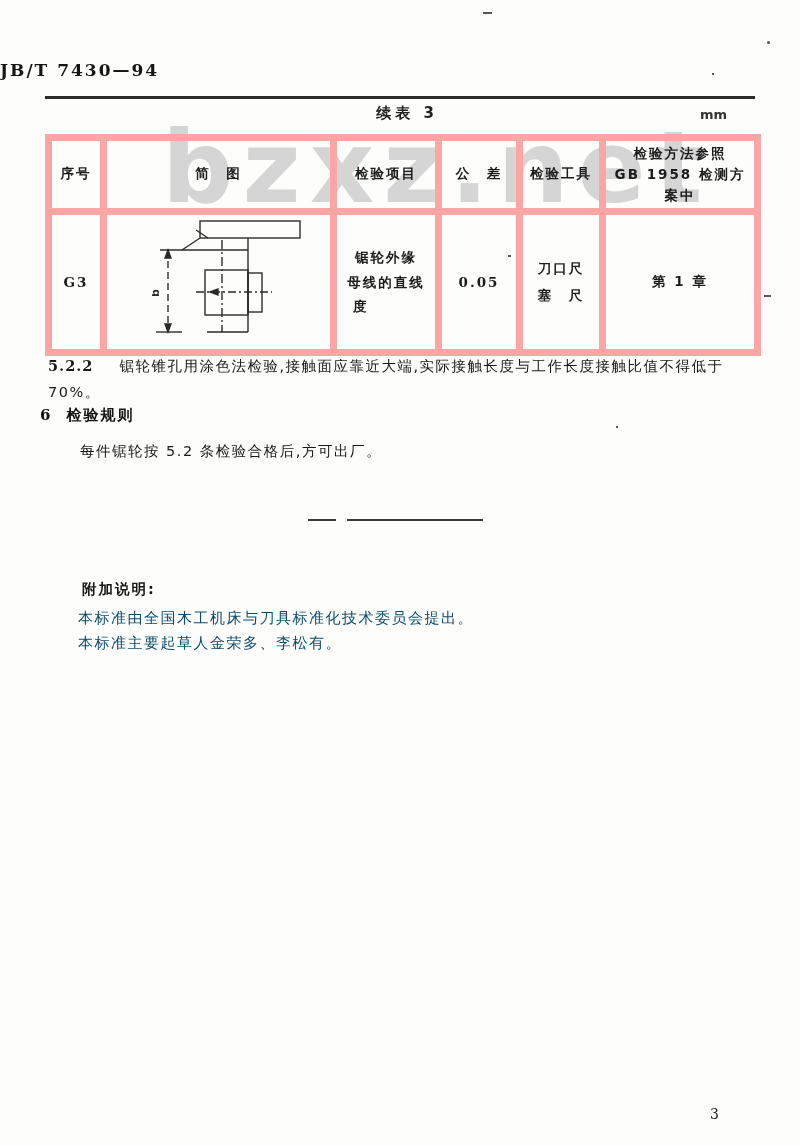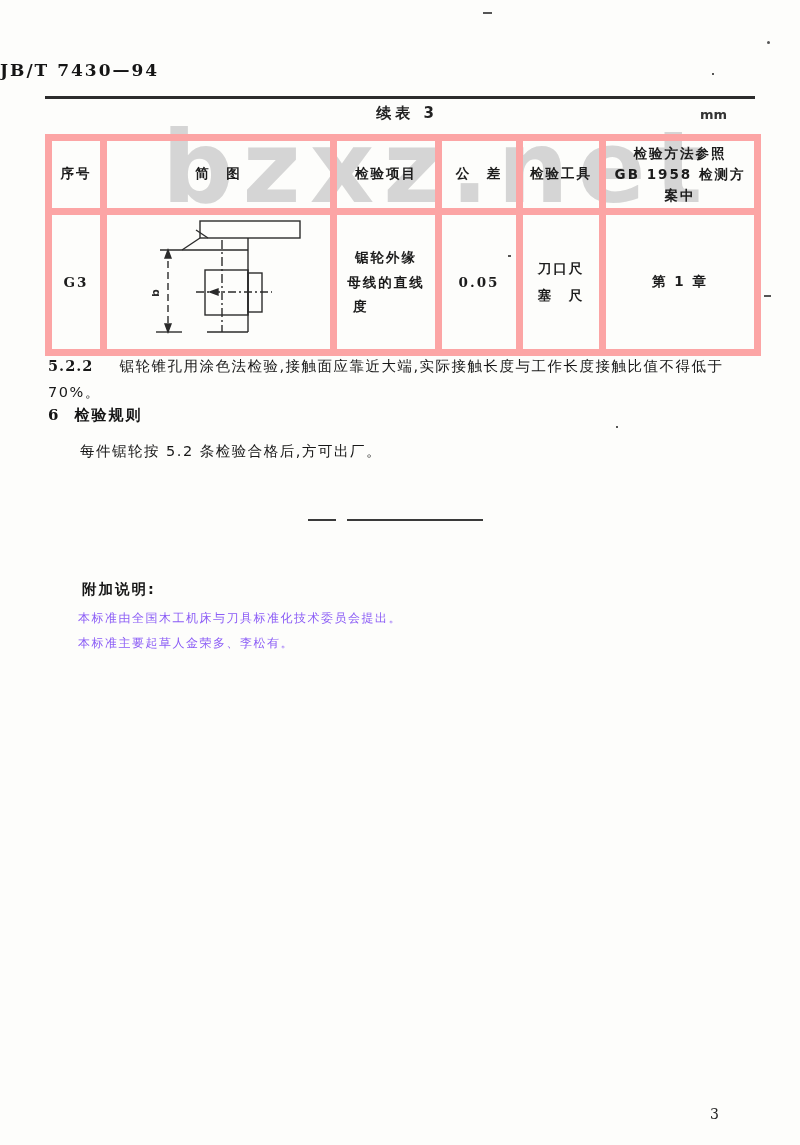--- a/index.html
+++ b/index.html
@@ -52,39 +52,39 @@
   .serial-cell{font-family:"DejaVu Serif","Liberation Serif",serif;font-size:14px;letter-spacing:0;}
   .diagram-wrap{display:flex;justify-content:center;align-items:center;padding-left:18px;}
   
   .clause{
     position:absolute;left:48px;width:708px;
     font-size:14.5px;line-height:26px;letter-spacing:1.5px;color:#181818;
   }
   .clause-num{font-weight:bold;letter-spacing:1px;margin-right:26px;
     font-family:"DejaVu Serif","Liberation Serif",serif;}
   .sec-head{
-    position:absolute;left:48px;font-size:15px;font-weight:bold;letter-spacing:2px;color:#141414;
+    position:absolute;left:40px;font-size:15px;font-weight:bold;letter-spacing:2px;color:#141414;
   }
   .sec-head .num{font-family:"DejaVu Serif","Liberation Serif",serif;margin-right:14px;}
   .sec-body{
     position:absolute;left:80px;font-size:14.5px;letter-spacing:1.5px;color:#181818;
   }
   .mid-divider{
     position:absolute;top:519px;left:308px;display:flex;align-items:center;gap:11px;
   }
   .mid-divider .seg{height:2px;background:#3a3a3a;display:block;}
   .mid-divider .seg-a{width:28px;}
   .mid-divider .seg-b{width:136px;}
   .notes-title{
     position:absolute;top:580px;left:82px;
     font-size:14.5px;font-weight:bold;letter-spacing:2px;color:#161616;
   }
   .notes{
     position:absolute;top:606px;left:78px;
-    font-size:12px;line-height:25px;letter-spacing:1.5px;color:#8b5cf6;
+    font-size:15px;line-height:25px;letter-spacing:1.5px;color:#0c4a6e;
   }
   .notes div{margin:0;}
   .page-number{
     position:absolute;top:1106px;left:710px;font-size:14px;color:#222;
     font-family:"DejaVu Serif","Liberation Serif",serif;
   }
   
   .speck{position:absolute;background:#555;z-index:2;}
 </style>
 </head>

